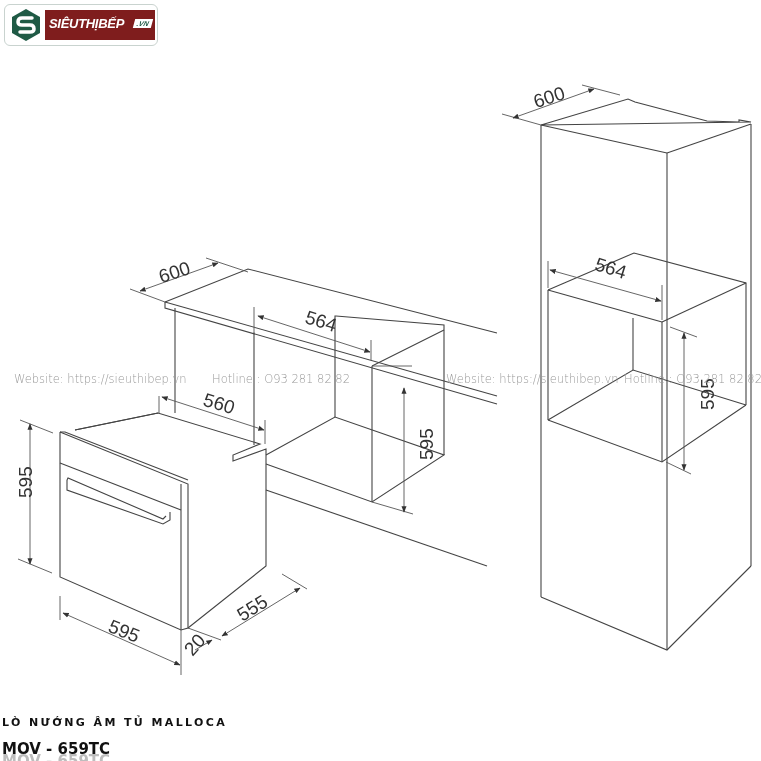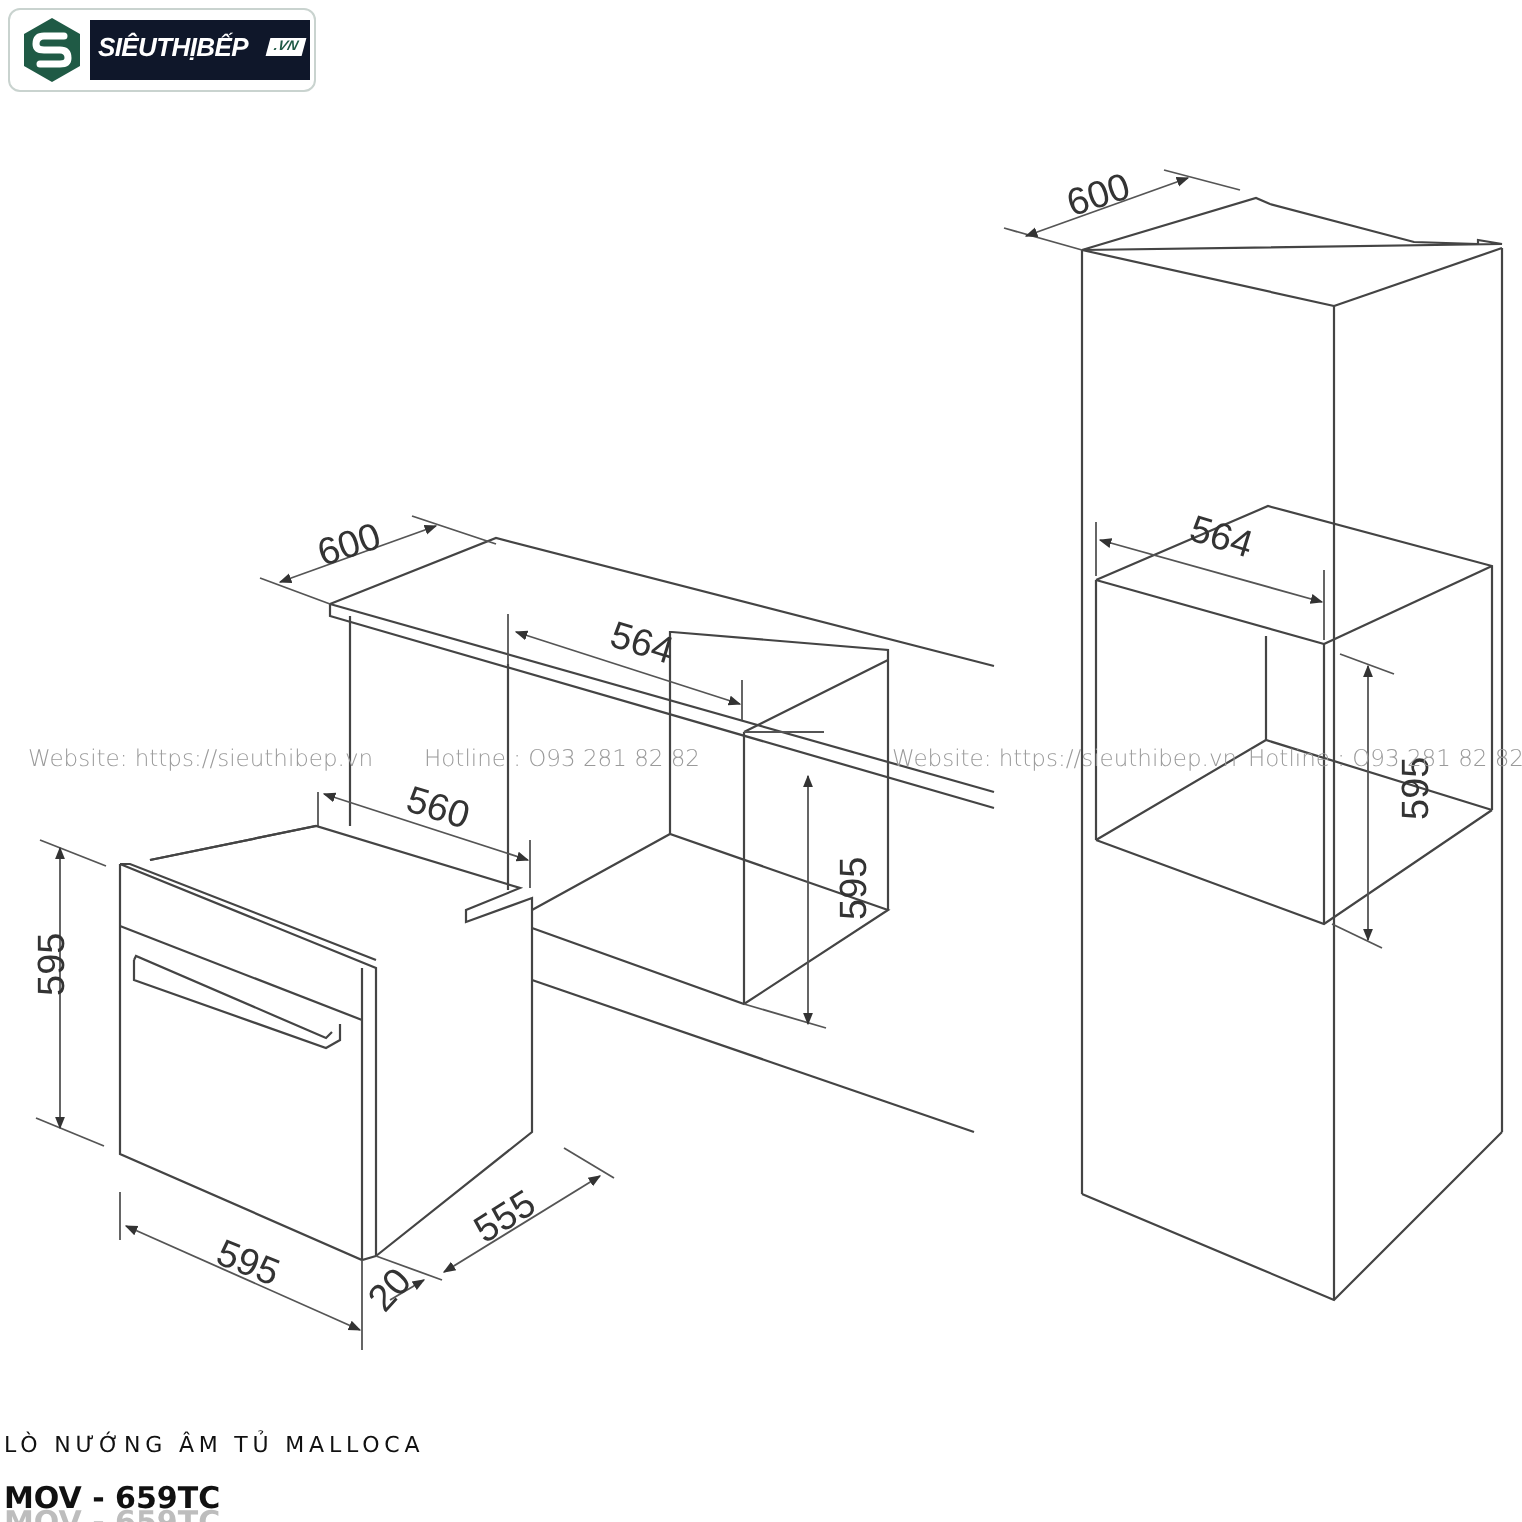--- a/index.html
+++ b/index.html
@@ -1,25 +1,25 @@
 <!DOCTYPE html>
 <html><head>
 <meta charset="utf-8">
 <style>
   html, body { margin:0; padding:0; background:#ffffff; }
   body { width:761px; height:761px; position:relative; overflow:hidden; font-family:"Liberation Sans", sans-serif; }
   .logo { position:absolute; left:4px; top:4px; width:154px; height:42px; border:1.5px solid #c9d3cf; border-radius:6px; background:#fff; box-sizing:border-box; }
   .logo-mark { position:absolute; left:4px; top:3px; width:34px; height:34px; }
-  .logo-band { position:absolute; left:40px; top:5px; width:110px; height:30px; background:#0f172a; }
+  .logo-band { position:absolute; left:40px; top:5px; width:110px; height:30px; background:#7f1d1d; }
   .logo-text { position:absolute; left:4px; top:6px; color:#fff; font-weight:bold; font-style:italic; font-size:13px; letter-spacing:-0.3px; font-family:"Liberation Sans", sans-serif; }
   .logo-vn { position:absolute; right:3px; top:9px; background:#fff; color:#1f5a45; font-size:7px; font-weight:bold; font-style:italic; padding:1px 3px; transform:skewX(-15deg); }
   svg.drawing { position:absolute; left:0; top:0; }
   .dim { font-family:"Liberation Sans", sans-serif; font-size:19px; fill:#333; }
   .wm { position:absolute; font-family:"DejaVu Sans", sans-serif; font-size:11.5px; color:#9a9a9a; white-space:nowrap; font-weight:300;text-align:right; }
-  .subtitle { position:absolute; left:2px; top:716px; font-size:11px; font-weight:normal; letter-spacing:2.4px; color:#111; font-family:"DejaVu Sans", sans-serif; }
+  .subtitle { position:absolute; left:2px; top:716px; font-size:11px; font-weight:bold; letter-spacing:2.4px; color:#111; font-family:"DejaVu Sans", sans-serif; }
   .title { position:absolute; left:2px; top:740px; font-size:15px; font-weight:bold; color:#111; font-family:"DejaVu Sans", sans-serif; }
   .title-shadow { position:absolute; left:2px; top:752px; font-size:15px; font-weight:bold; color:#bdbdbd; font-family:"DejaVu Sans", sans-serif; }
 </style>
 </head>
 <body>
 
 <div class="logo">
   <svg class="logo-mark" viewBox="0 0 34 34">
     <polygon points="17,1 31,9 31,25 17,33 3,25 3,9" fill="#1f5a45"></polygon>
     <path d="M23,10 L13,10 Q9,10 9,14 Q9,17 13,17 L21,17 Q25,17 25,21 Q25,24 21,24 L11,24" stroke="#fff" stroke-width="3.5" fill="none" stroke-linecap="round"></path>

